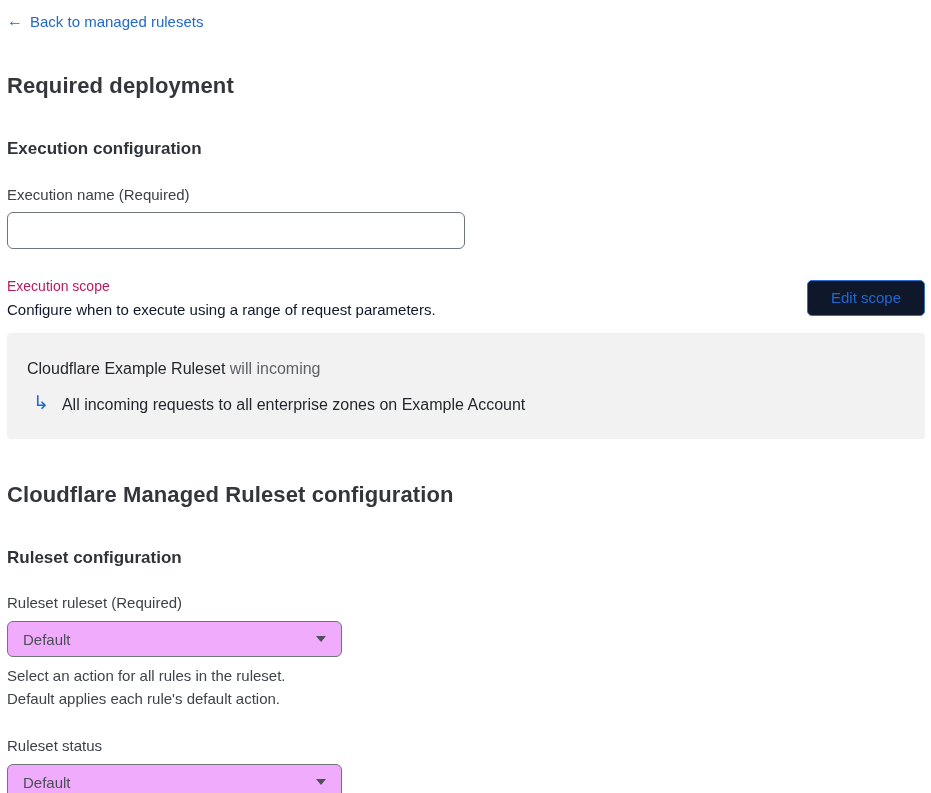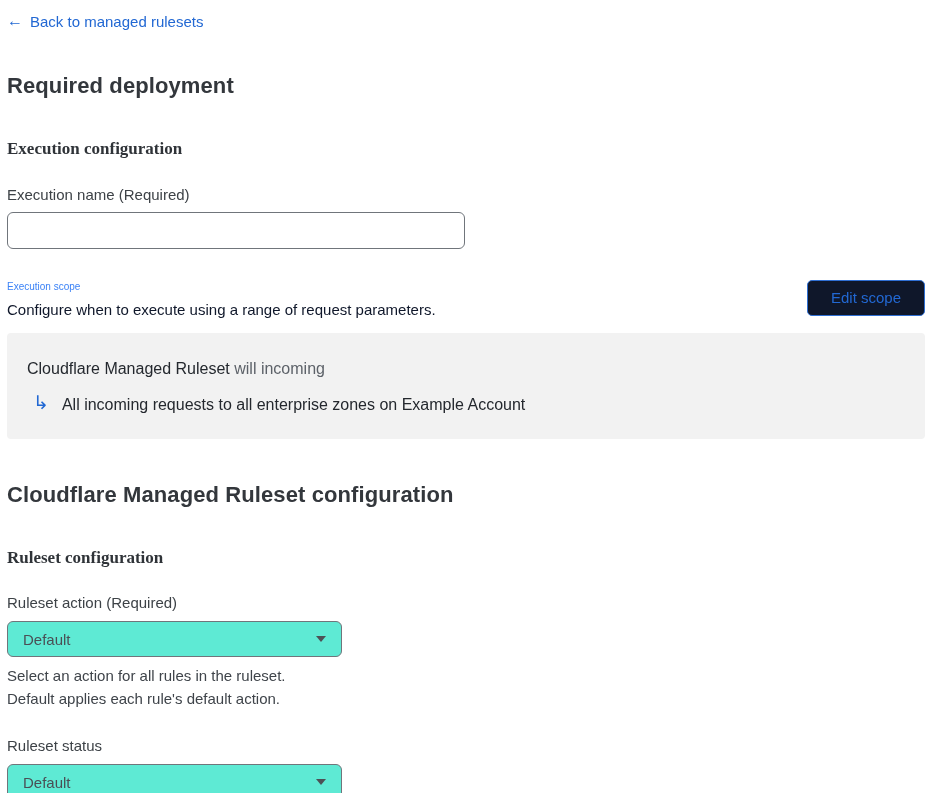--- a/index.html
+++ b/index.html
@@ -31,21 +31,20 @@
     font-size: 22px;
     font-weight: 600;
     color: #33373c;
     letter-spacing: 0.1px;
   }
   .section-heading {
     margin-top: 40px;
     font-size: 17px;
     font-weight: 700;
     color: #2f3338;
-    font-family: Liberation Serif, serif;
   }
 
   
   .field-label {
     display: block;
     margin-top: 27px;
     font-size: 15px;
     color: #3d4247;
   }
   .text-input {
@@ -63,21 +62,21 @@
     outline: none;
   }
 
   
   .scope-row {
     margin-top: 26px;
     display: flex;
     justify-content: space-between;
     align-items: flex-start;
   }
-  .scope-label { font-size: 10px; color: #3b82f6; line-height: 23px; }
+  .scope-label { font-size: 14px; color: #be185d; line-height: 23px; }
   .scope-desc  { font-size: 15px; color: #0f172a; line-height: 23px; }
   .edit-scope-btn {
     margin-top: 5px;
     background: #0f172a;
     border: 1px solid #2f6fd3;
     border-radius: 5px;
     color: #2268d3;
     font-size: 15px;
     font-family: inherit;
     padding: 7px 23px;
@@ -111,21 +110,21 @@
     top: -2px;
   }
 
   
   .select {
     margin-top: 10px;
     width: 335px;
     height: 36px;
     border: 1px solid #70757b;
     border-radius: 6px;
-    background: #5eead4;
+    background: #f0abfc;
     display: flex;
     align-items: center;
     justify-content: space-between;
     padding: 0 15px;
     font-size: 15px;
     color: #4a4f55;
     cursor: pointer;
   }
   .caret {
     width: 0; height: 0;
@@ -159,34 +158,34 @@
   <div class="scope-row">
     <div>
       <div class="scope-label">Execution scope</div>
       <div class="scope-desc">Configure when to execute using a range of request parameters.</div>
     </div>
     <button class="edit-scope-btn">Edit scope</button>
   </div>
 
   <div class="scope-box">
     <div class="scope-line1">
-      <span>Cloudflare Managed Ruleset</span>
+      <span>Cloudflare Example Ruleset</span>
       <span class="verb">will incoming</span>
     </div>
     <div class="scope-line2">
       <span class="branch-arrow">↳</span>
       <span>All incoming requests to all enterprise zones on Example Account</span>
     </div>
   </div>
 
   <div class="h1">Cloudflare Managed Ruleset configuration</div>
 
   <div class="section-heading">Ruleset configuration</div>
 
-  <label class="field-label mt26">Ruleset action (Required)</label>
+  <label class="field-label mt26">Ruleset ruleset (Required)</label>
   <div class="select">
     <span>Default</span>
     <span class="caret"></span>
   </div>
   <div class="help-group">
     <div class="help-line">Select an action for all rules in the ruleset.</div>
     <div class="help-line">Default applies each rule's default action.</div>
   </div>
 
   <label class="field-label">Ruleset status</label>

